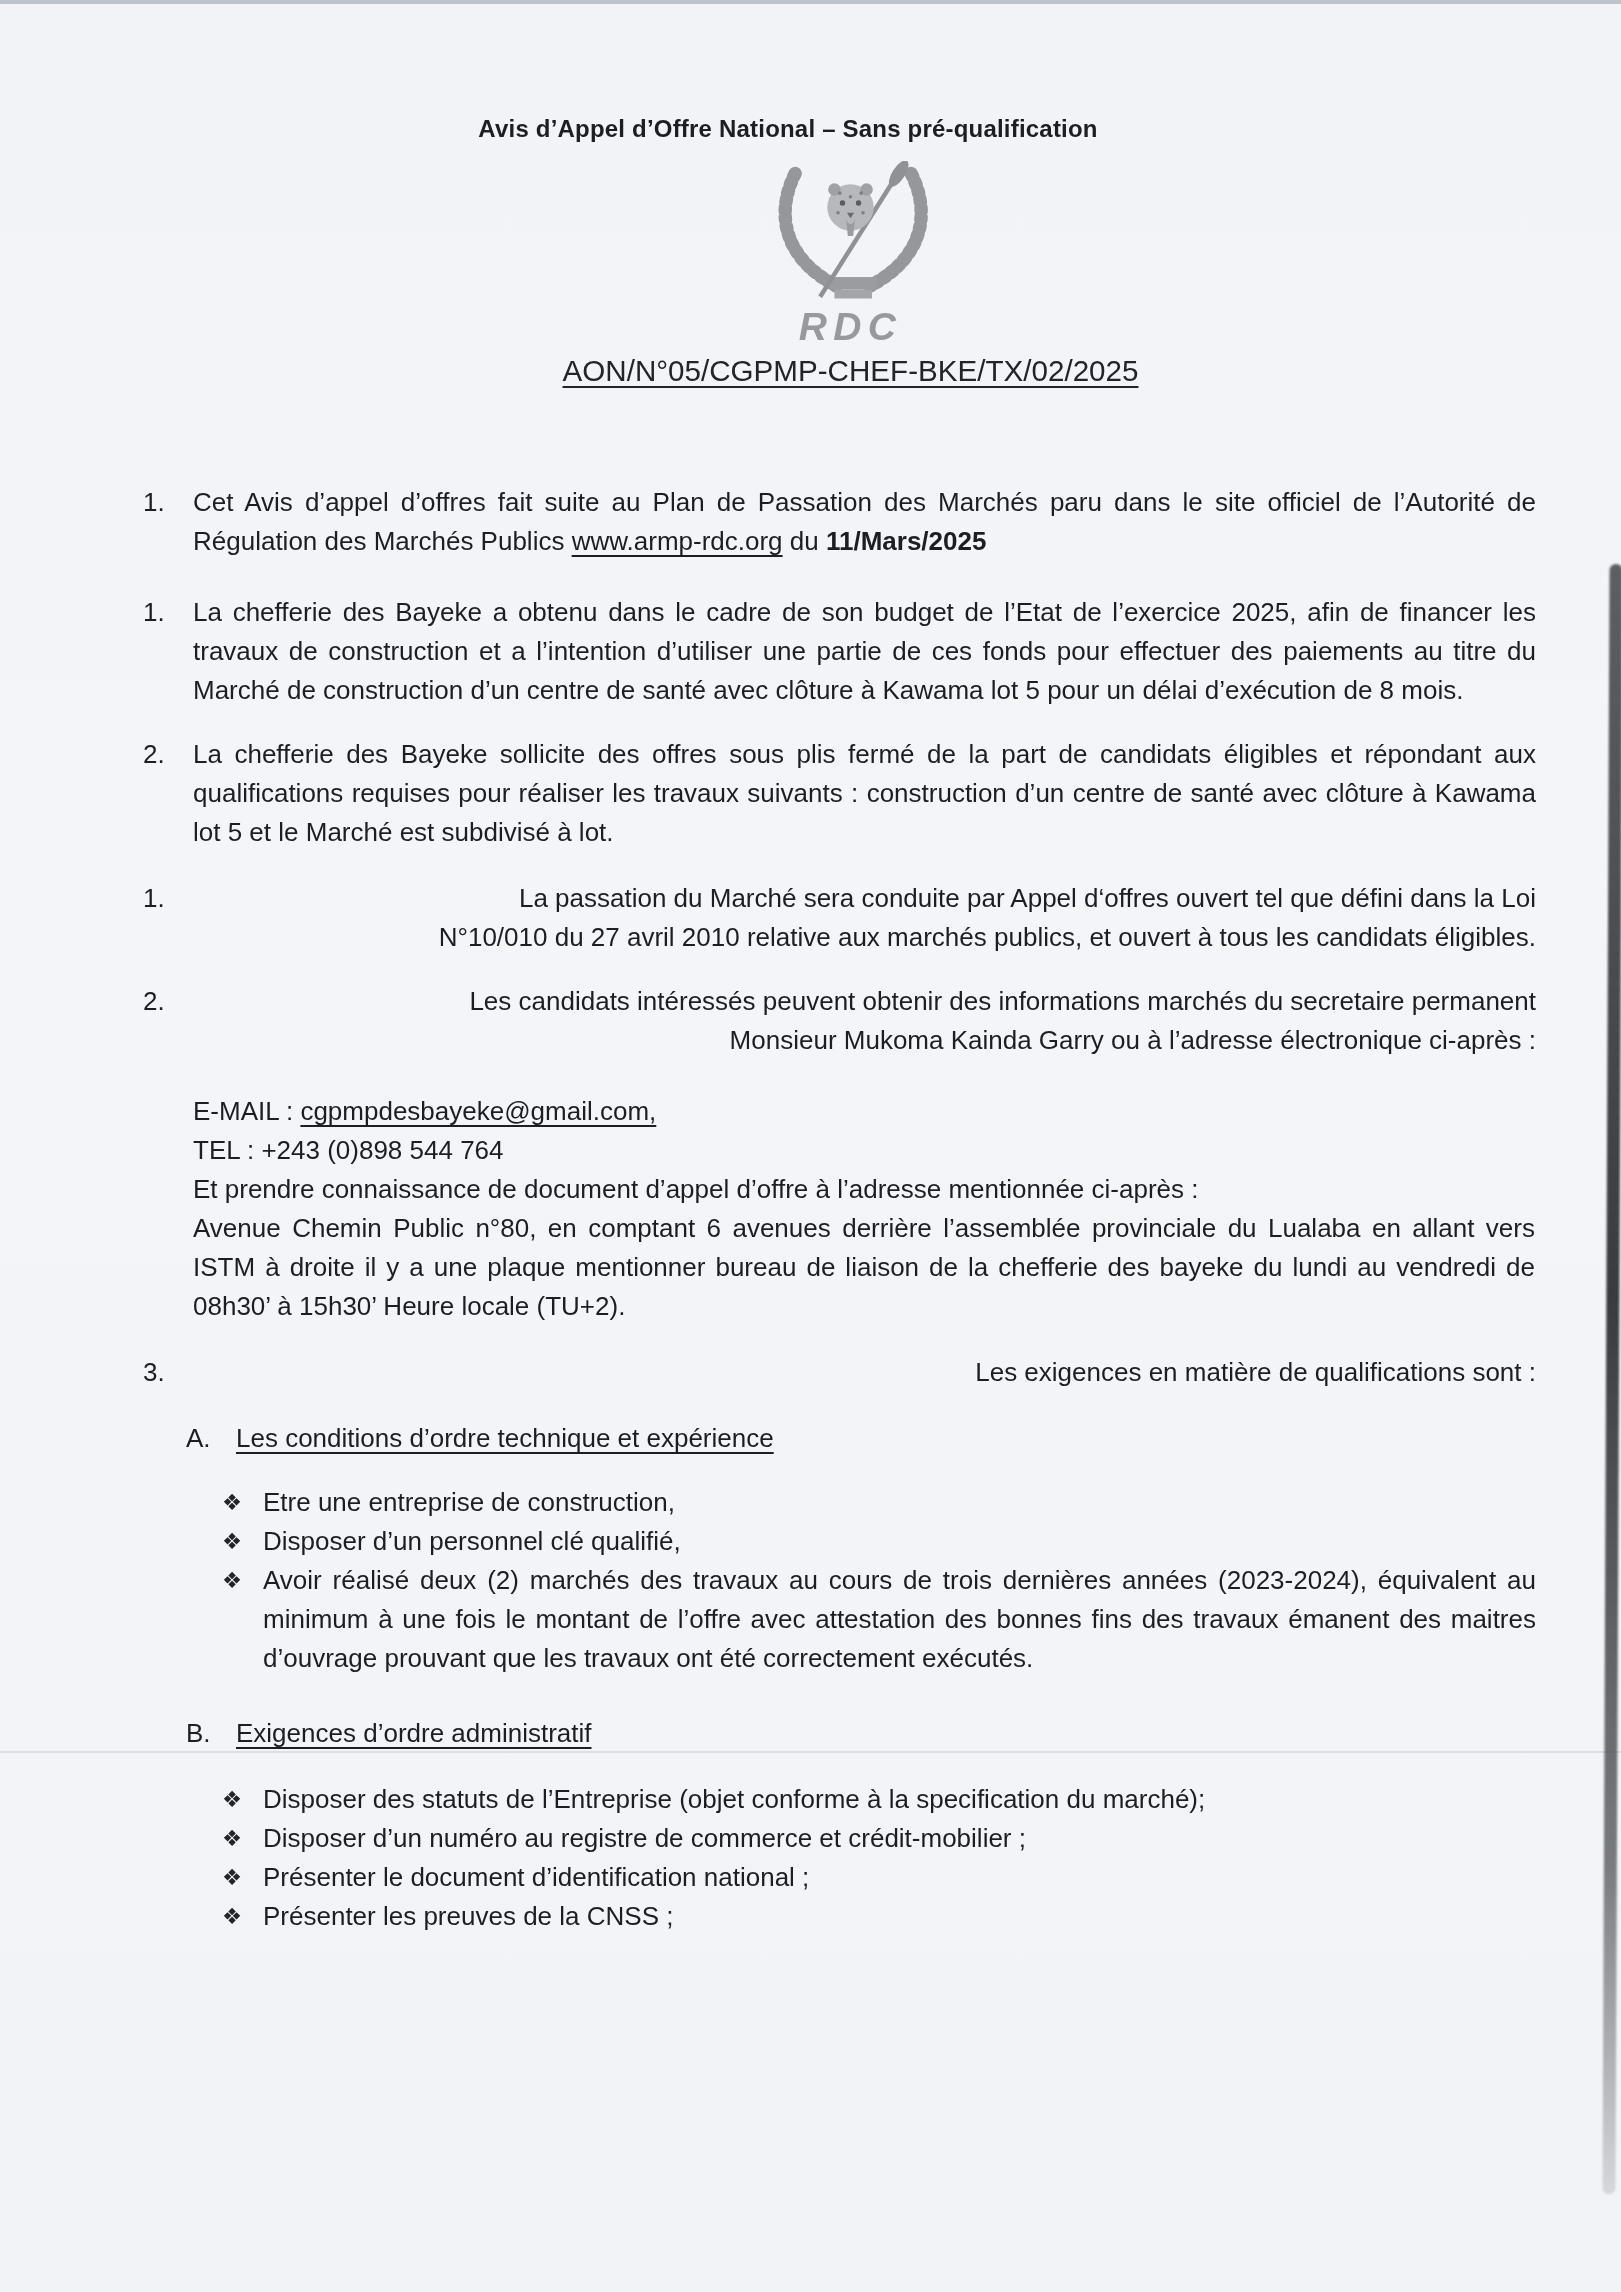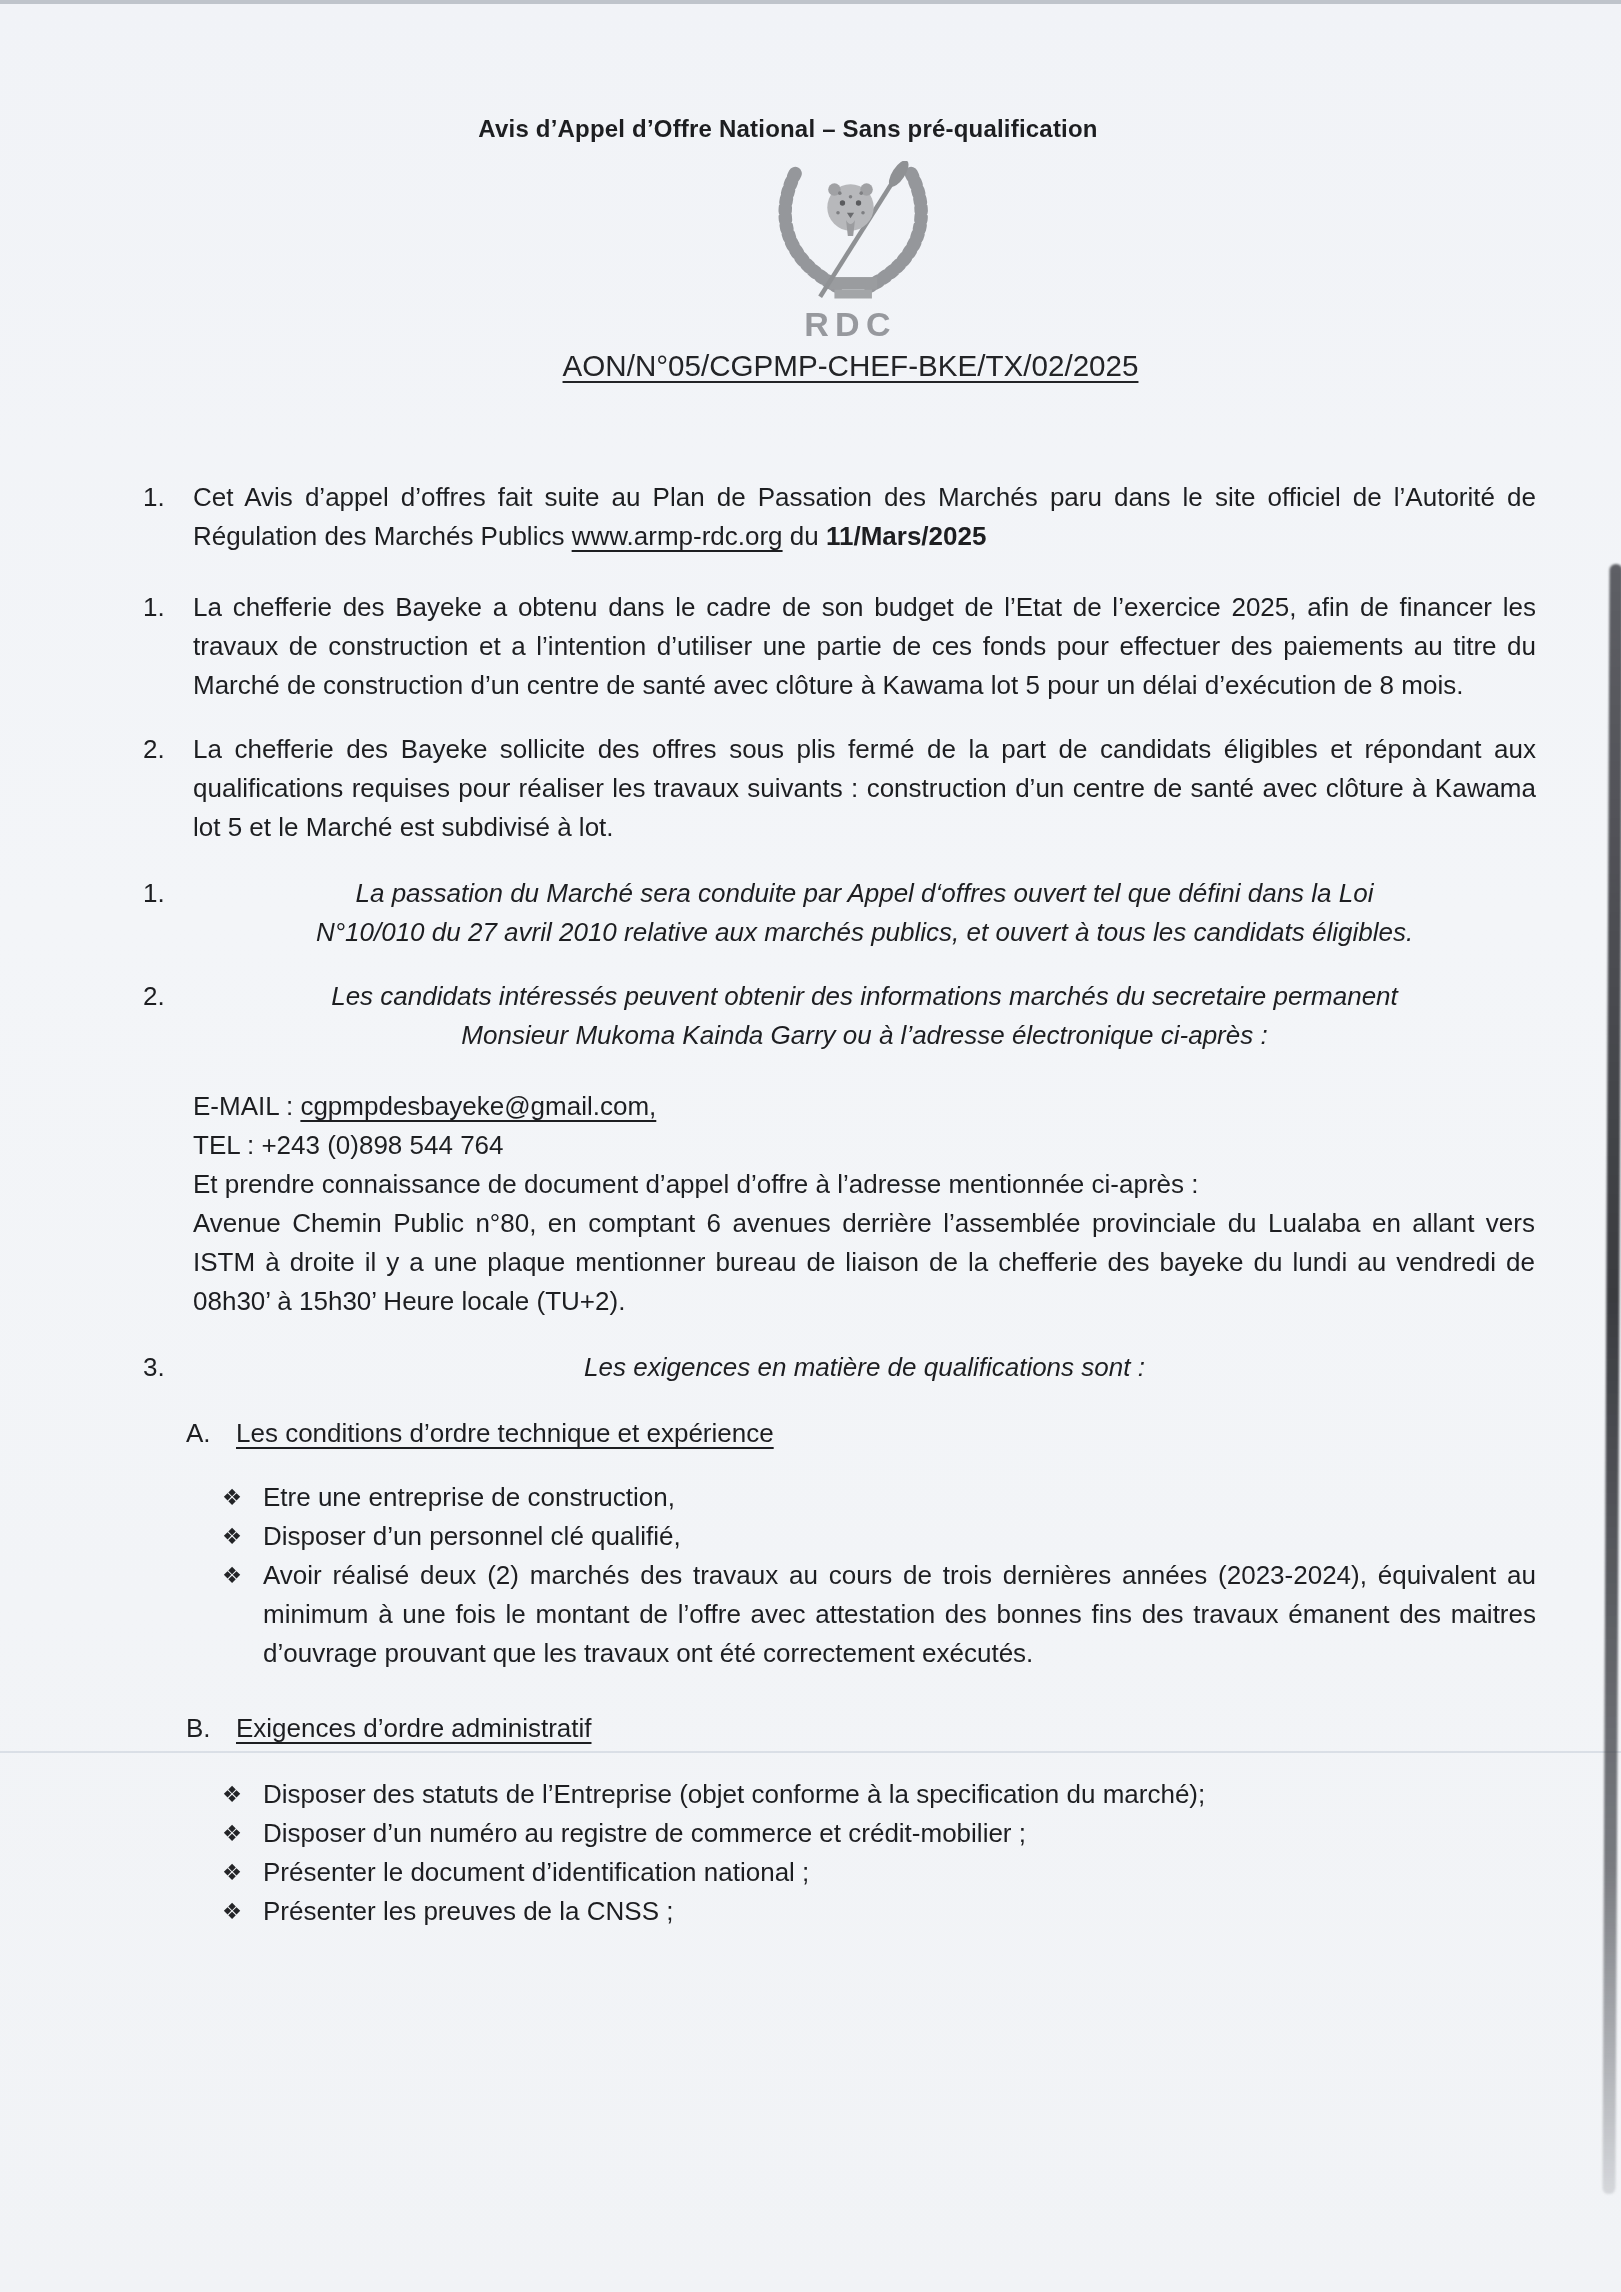--- a/index.html
+++ b/index.html
@@ -25,28 +25,28 @@
     background:rgba(193,201,214,0.5);
   }
   .content { position:absolute; left:143px; top:0; width:1393px; z-index:2; }
 
   .title-wrap { width:1290px; text-align:center; }
   .page-title { display:inline-block; margin-top:115px; font-size:24px; font-weight:bold; letter-spacing:0.2px; }
 
   .header { width:1415px; text-align:center; }
   .emblem { margin-top:18px; }
   .emblem svg { display:inline-block; }
-  .rdc-label { margin-top:-9px; font-size:34px; font-weight:bold; color:#97999e; letter-spacing:6.3px; }
+  .rdc-label { margin-top:-9px; font-size:39px; font-weight:bold; color:#97999e; letter-spacing:6.3px;font-style:italic; }
   .org-name { margin-top:12.5px; font-size:29.6px; font-weight:bold; letter-spacing:0.4px; color:#2a2b2e; }
   .ref-number { margin-top:5.4px; font-size:29.6px; text-decoration:underline; text-decoration-thickness:2.2px; text-underline-offset:5.4px; color:#232427; }
 
   .para { display:flex; font-size:26px; line-height:39px; }
   .num { width:50px; flex:none; }
   .ptext { flex:1; text-align:justify; }
-  .ptext.noj { text-align:center;font-style:italic; }
+  .ptext.noj { text-align:right; }
   .mt-first { margin-top:95px; }
   .mt-36 { margin-top:32px; }
   .mt-30 { margin-top:27px; }
   .mt-28 { margin-top:25px; }
 
   .u { text-decoration:underline; text-decoration-thickness:1.8px; text-underline-offset:4.5px; }
   b, .bold { font-weight:bold; }
 
   .contact { margin-left:50px; margin-top:32px; font-size:26px; line-height:39px; }
   .addr { font-weight:normal; text-align:justify; width:1342px; }

